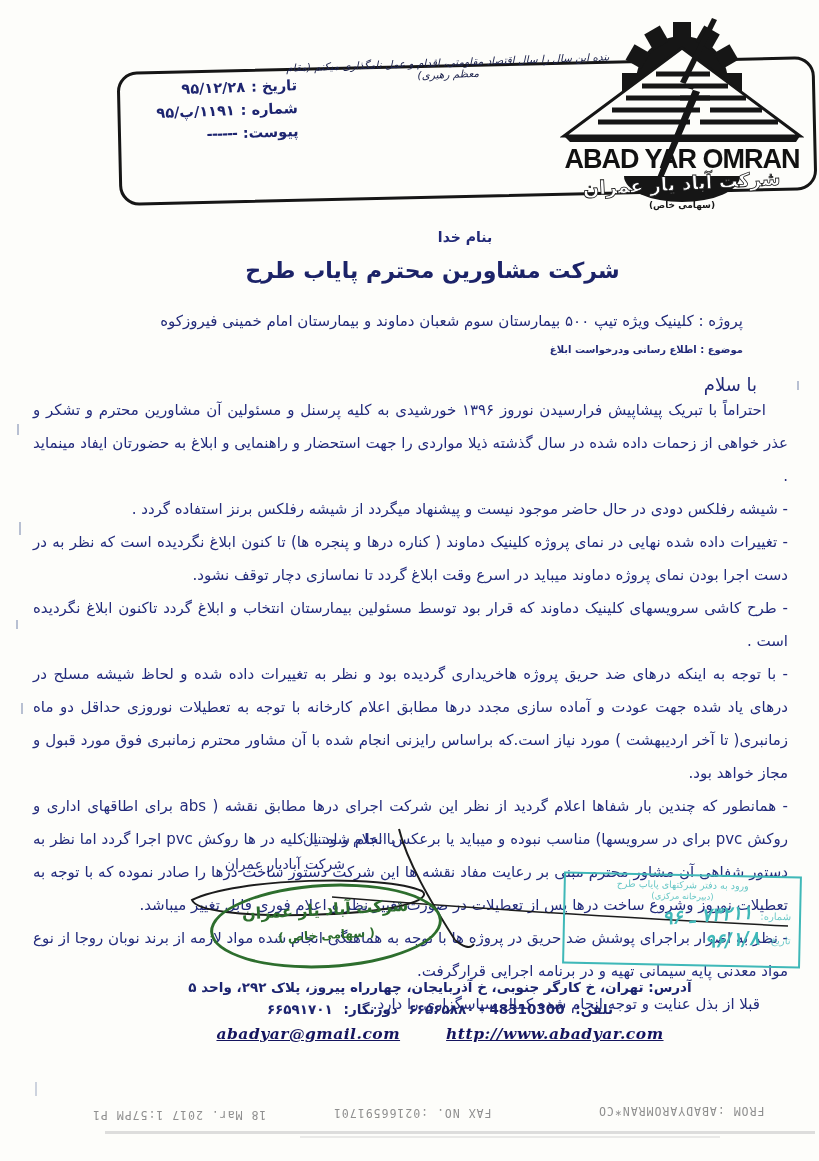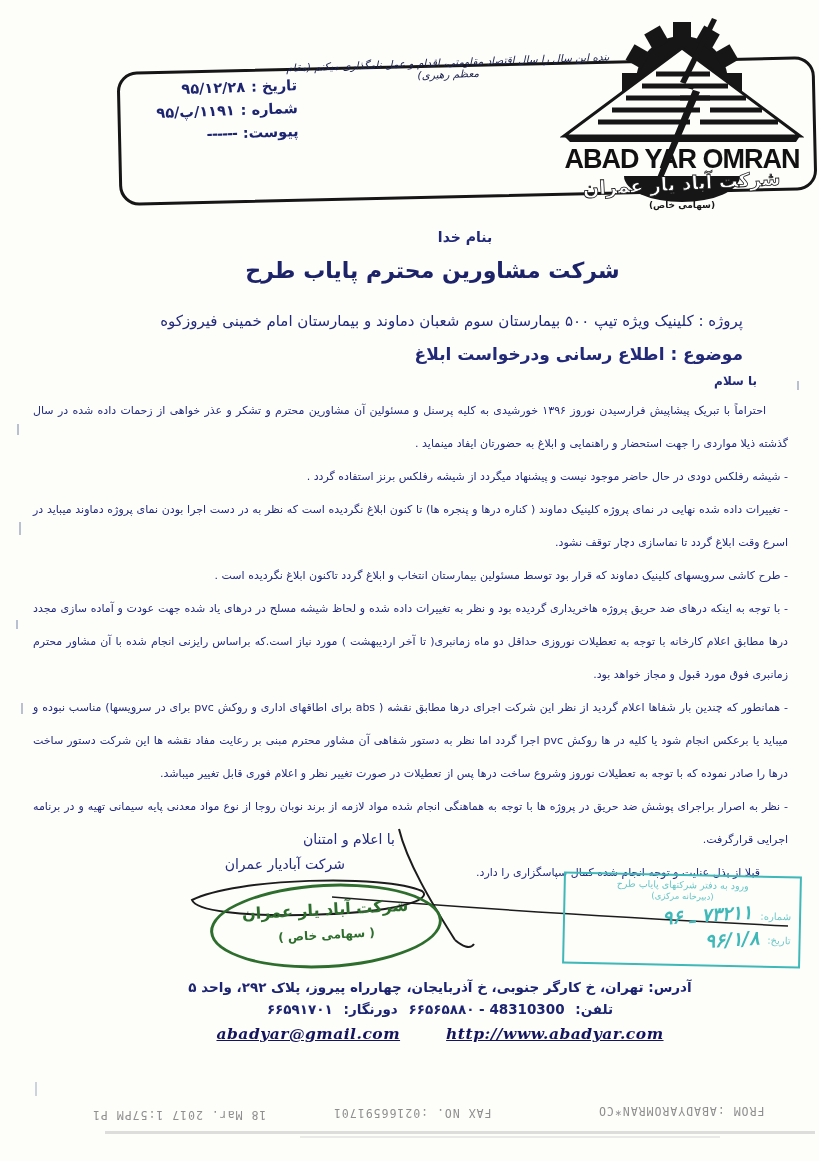--- a/index.html
+++ b/index.html
@@ -15,24 +15,24 @@
             color:#1d2570;margin-bottom:7px;white-space:nowrap;}
   .meta-row .dashes{letter-spacing:-1px;}
   .logo{position:absolute;left:560px;top:18px;}
   
   .bismillah{position:absolute;top:229px;left:0;width:930px;text-align:center;
              font-size:14px;font-weight:bold;direction:rtl;}
   .title{position:absolute;top:258px;left:0;width:865px;text-align:center;
          font-size:22px;font-weight:bold;color:#1c2368;direction:rtl;}
   .projline{position:absolute;right:76px;top:312px;font-size:15px;font-weight:normal;direction:rtl;
             width:680px;text-align:right;line-height:1.3;}
-  .subjline{position:absolute;right:76px;top:344px;font-size:17px;font-weight:bold;direction:rtl;}
-  .salam{position:absolute;right:62px;top:374px;font-size:12px;font-weight:bold;direction:rtl;}
+  .subjline{position:absolute;right:76px;top:344px;font-size:10px;font-weight:bold;direction:rtl;}
+  .salam{position:absolute;right:62px;top:374px;font-size:18px;font-weight:normal;direction:rtl;}
   .body-text{position:absolute;right:31px;left:33px;top:394px;direction:rtl;text-align:justify;
-             font-size:11px;line-height:33px;color:#232b7c;}
+             font-size:15px;line-height:33px;color:#232b7c;}
   .body-text p{margin:0 0 0 0;}
   .body-text .intro{text-indent:22px;}
   .closing{margin-top:30px;padding-right:28px;text-align:right;}
   .signoff1{position:absolute;right:424px;top:831px;font-size:14px;direction:rtl;color:#232b7c;}
   .signoff2{position:absolute;right:474px;top:856px;font-size:14px;direction:rtl;color:#232b7c;}
   
   .sig-svg{position:absolute;left:0;top:0;pointer-events:none;}
   .green-stamp{position:absolute;left:210px;top:884px;width:232px;height:84px;
                transform:rotate(-3deg);}
   .green-stamp .oval{position:absolute;inset:0;border:3px solid #2d6e2d;border-radius:50%;}

